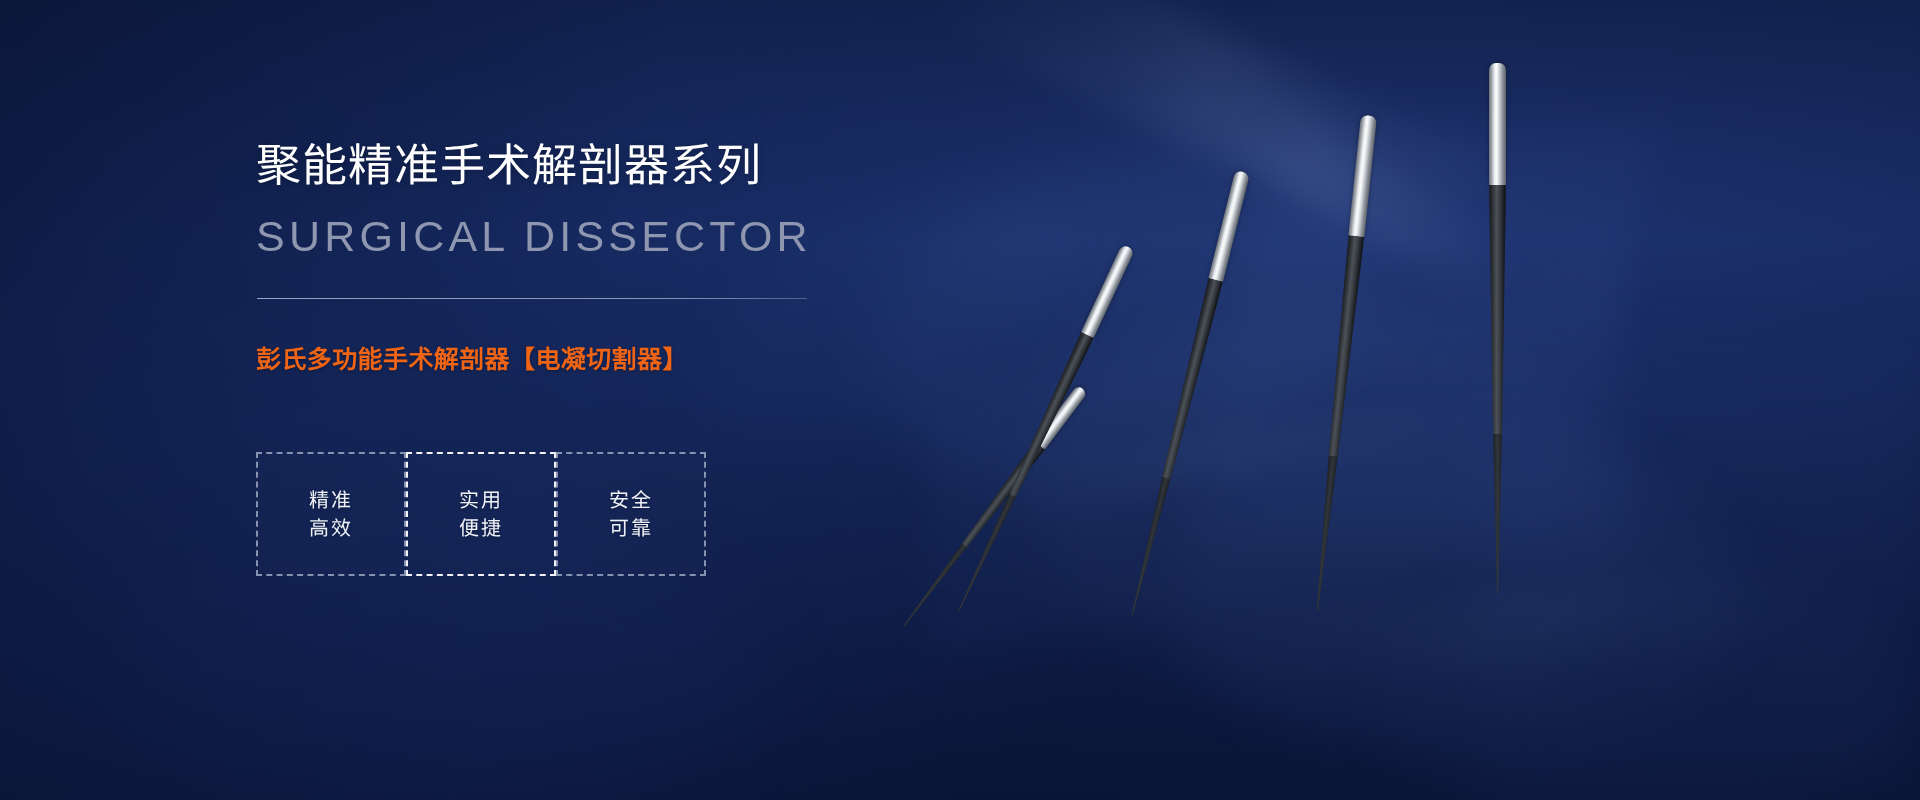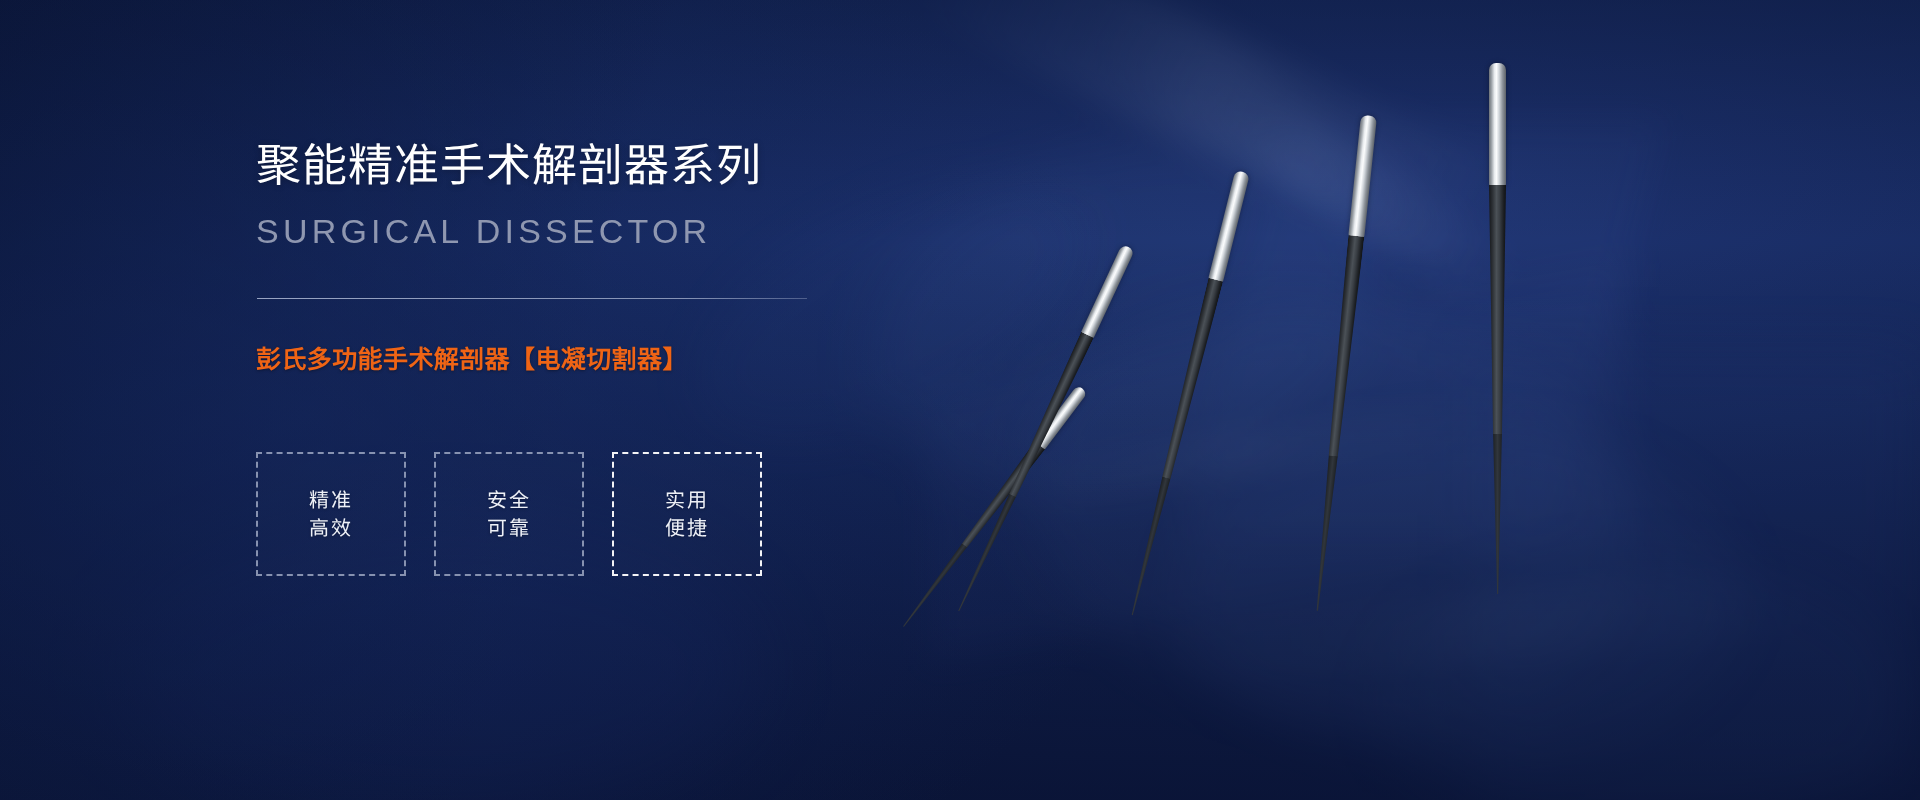--- a/index.html
+++ b/index.html
@@ -95,21 +95,21 @@
     color: #ffffff;
     white-space: nowrap;
     text-shadow: 0 1px 6px rgba(0,0,0,0.28);
   }
 
   .title-en {
     position: absolute;
     left: 0;
     top: 211px;
     margin: 0;
-    font-size: 34px;
+    font-size: 43px;
     line-height: 1.18;
     font-weight: 300;
     letter-spacing: 4.2px;
     color: #8f97b0;
     white-space: nowrap;
   }
 
   .divider {
     position: absolute;
     left: 1px;
@@ -131,21 +131,20 @@
     white-space: nowrap;
     text-shadow: 0 1px 3px rgba(0,0,0,0.35);
   }
 
   
   .features {
     position: absolute;
     left: 0;
     top: 452px;
     display: flex;
-    gap: 28px;
   }
   .feature-box {
     width: 146px;
     height: 120px;
     display: flex;
     flex-direction: column;
     align-items: center;
     justify-content: center;
     border: 2px dashed rgba(168,178,203,0.78);
     background: rgba(255,255,255,0.012);
@@ -276,26 +275,26 @@
 
     <p class="subtitle">彭氏多功能手术解剖器【电凝切割器】</p>
 
     <div class="features">
 
       <div class="feature-box">
         <span class="feature-line">精准</span>
         <span class="feature-line">高效</span>
       </div>
 
+      <div class="feature-box bright">
+        <span class="feature-line">实用</span>
+        <span class="feature-line">便捷</span>
+      </div>
+
       <div class="feature-box">
         <span class="feature-line">安全</span>
         <span class="feature-line">可靠</span>
       </div>
 
-      <div class="feature-box bright">
-        <span class="feature-line">实用</span>
-        <span class="feature-line">便捷</span>
-      </div>
-
     </div>
   </div>
 
 </div>
 
 </body></html>

